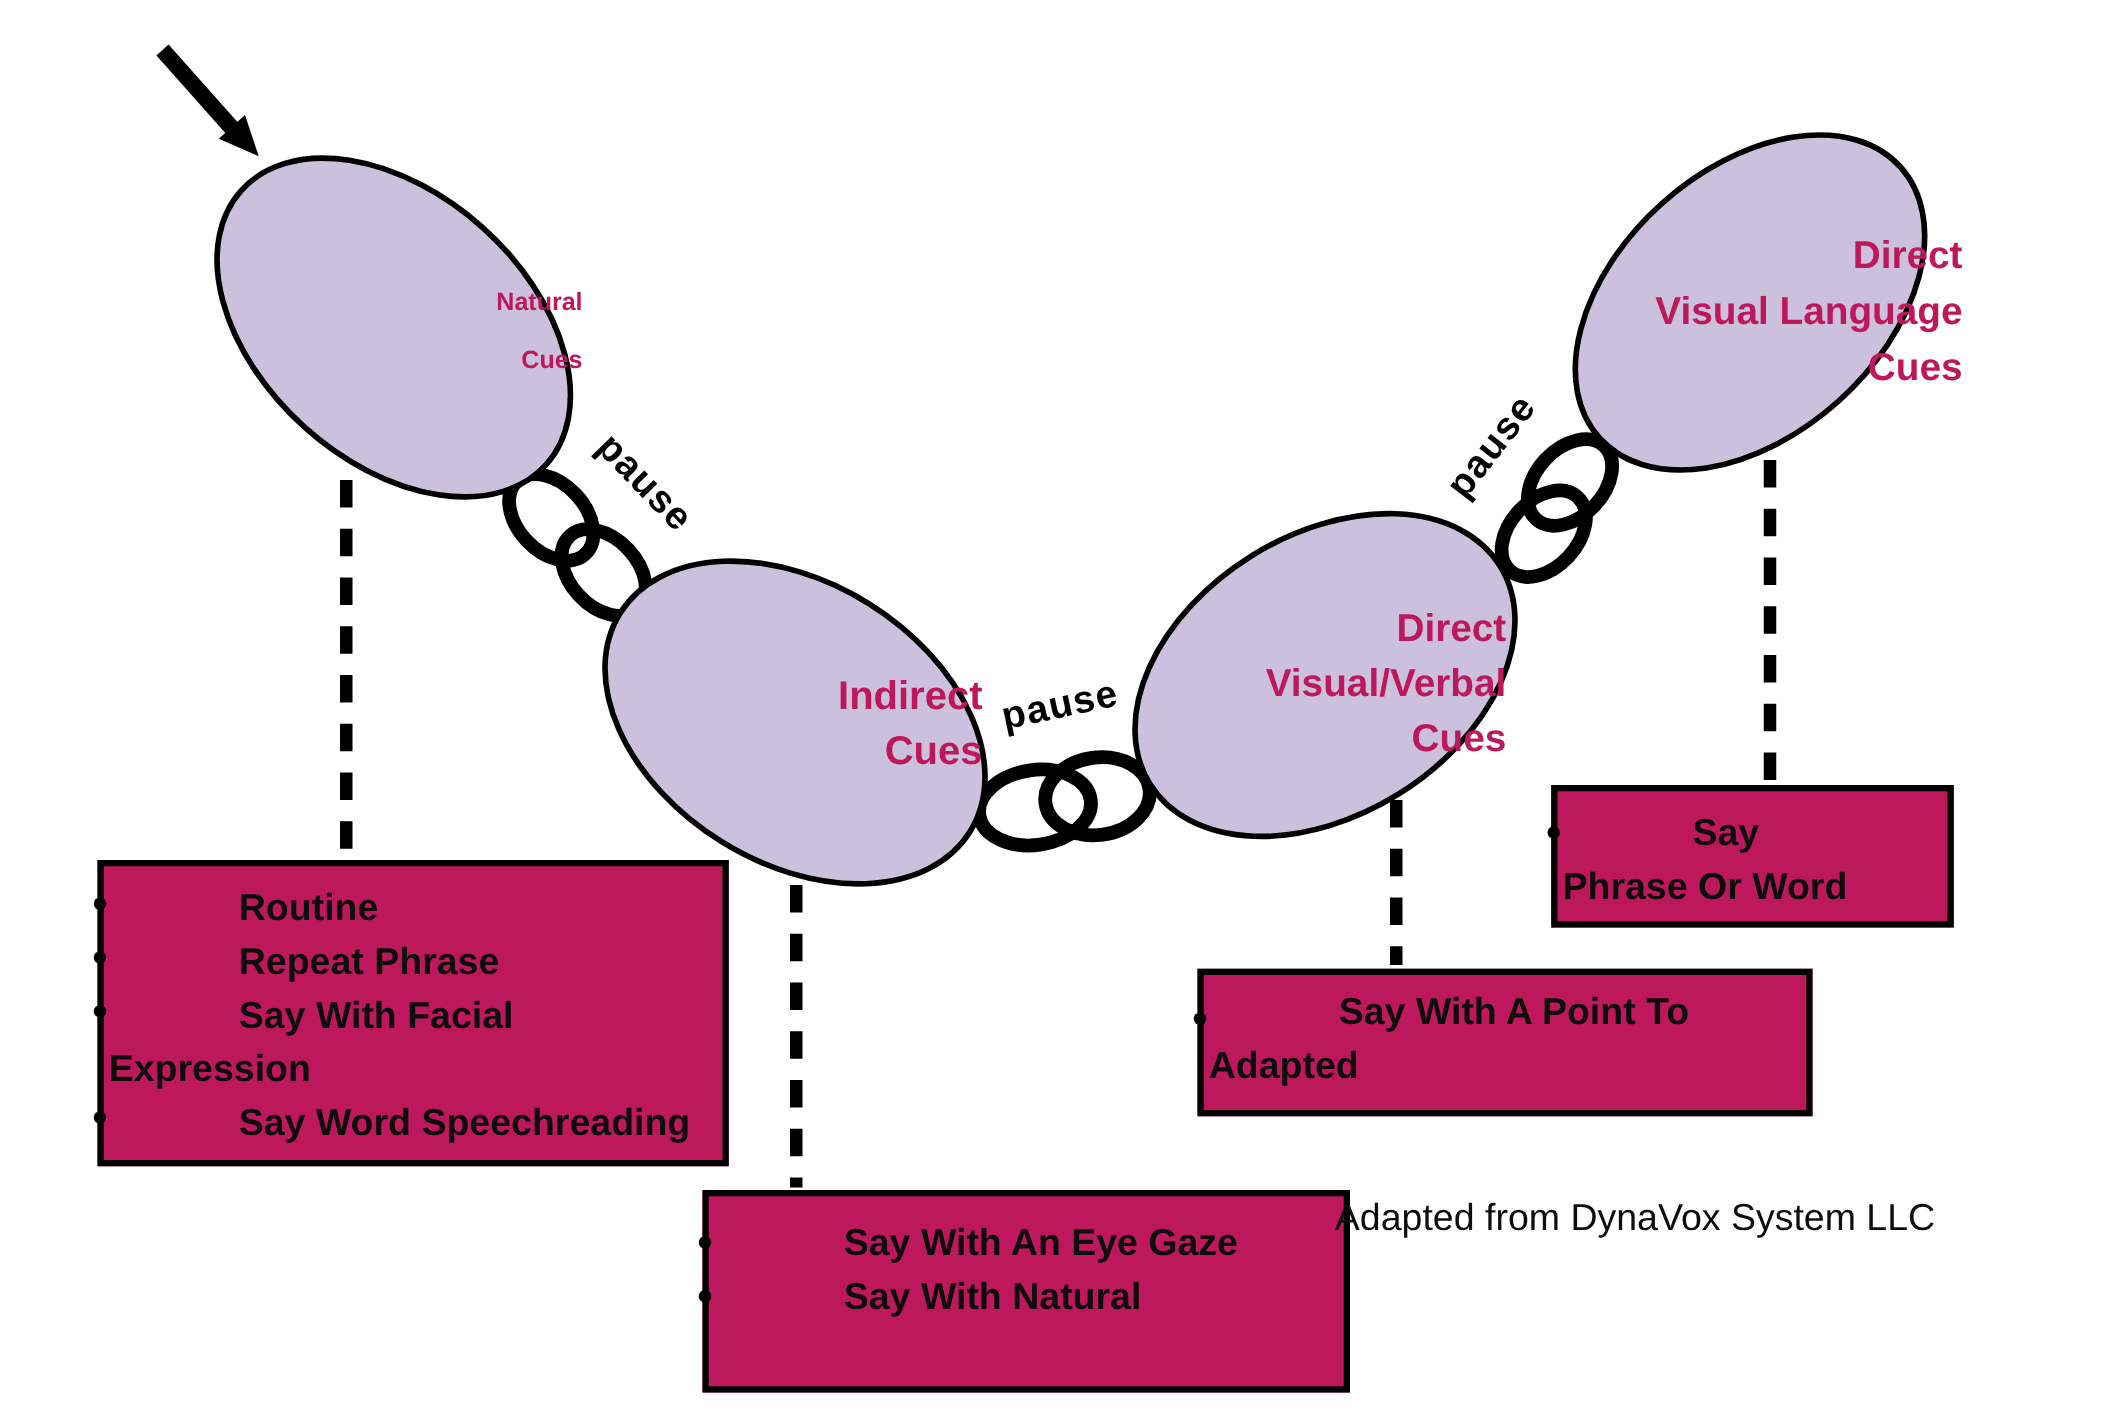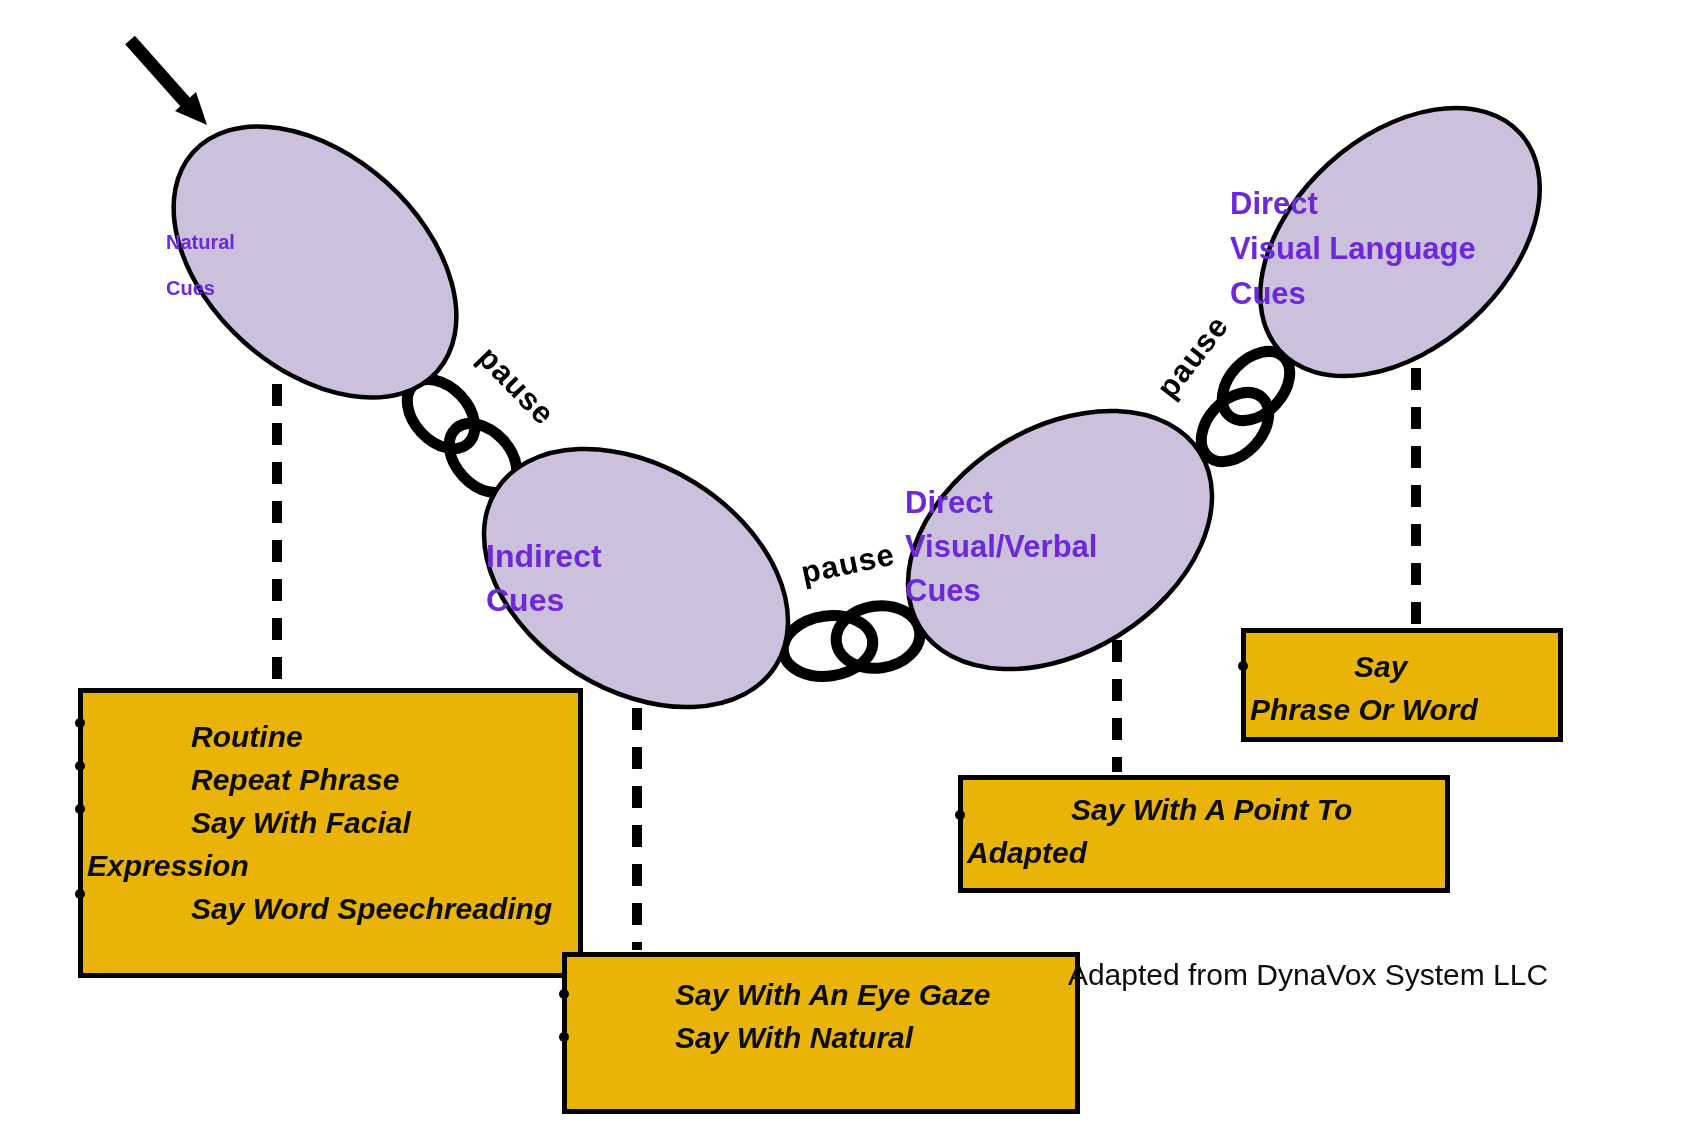--- a/index.html
+++ b/index.html
@@ -10,31 +10,30 @@
     overflow:hidden;
     font-family:"Liberation Sans", sans-serif;
     color:#0d0d0d;
   }
   .stage svg{position:absolute;left:0;top:0;}
   .blob{stroke:#000000;stroke-width:4.5;}
   .ring{fill:none;stroke:#000000;stroke-width:11;}
   .dashline{stroke:#000000;stroke-width:10;stroke-dasharray:22 17;}
   .arrowshaft{stroke:#000000;stroke-width:13;}
   .el-label{
-    position:absolute;text-align:left;font-weight:700;
-    font-size:31px;line-height:44px;color:#6d28d9;white-space:nowrap;
+    position:absolute;text-align:right;font-weight:700;
+    font-size:31px;line-height:44px;color:#be185d;white-space:nowrap;
   }
   .pause{
     position:absolute;width:170px;text-align:center;
     font-weight:700;font-size:31px;color:#000000;letter-spacing:1px;
   }
   .sbox{
-    position:absolute;border:5px solid #000000;background:#eab308;
+    position:absolute;border:5px solid #000000;background:#be185d;
     box-sizing:border-box;
-    font-style:italic;
   }
   .sbox .line{
     font-size:30px;font-weight:700;line-height:43px;
     white-space:nowrap;color:#0d0d0d;
   }
   .indent{padding-left:108px;}
   .flush{padding-left:4px;}
   .bullet{
     position:absolute;width:10px;height:10px;border-radius:50%;
     background:#000000;left:-8px;
@@ -96,21 +95,21 @@
   <div class="el-label" style="left:1230px;top:181px;width:340px;line-height:45px;">
     <div>Direct</div>
     <div>Visual Language</div>
     <div>Cues</div>
   </div>
 
   <div class="pause" style="left:431px;top:368px;transform:rotate(46deg);">pause</div>
   <div class="pause" style="left:763px;top:546px;transform:rotate(-12deg);">pause</div>
   <div class="pause" style="left:1108px;top:339px;transform:rotate(-52deg);">pause</div>
 
-  <div class="sbox" style="left:78px;top:688px;width:505px;height:290px;padding-top:22px;">
+  <div class="sbox" style="left:78px;top:688px;width:505px;height:245px;padding-top:12px;">
     <span class="bullet" style="top:25px;"></span>
     <span class="bullet" style="top:68px;"></span>
     <span class="bullet" style="top:111px;"></span>
     <span class="bullet" style="top:196px;"></span>
     <div class="line indent">Routine</div>
     <div class="line indent">Repeat Phrase</div>
     <div class="line indent">Say With Facial</div>
     <div class="line flush">Expression</div>
     <div class="line indent">Say Word Speechreading</div>
   </div>

